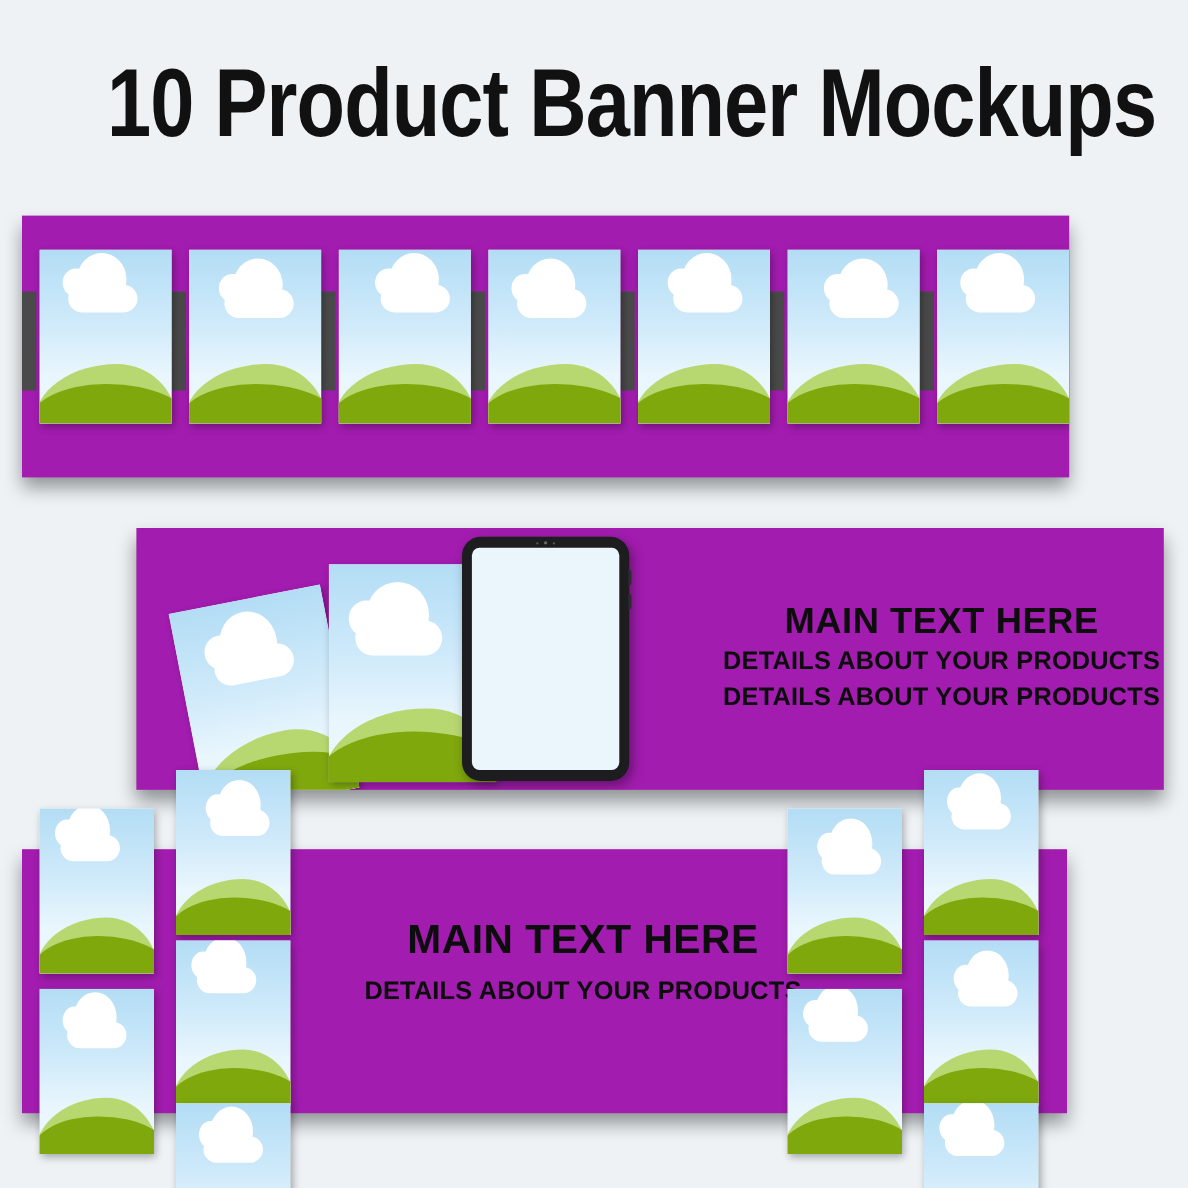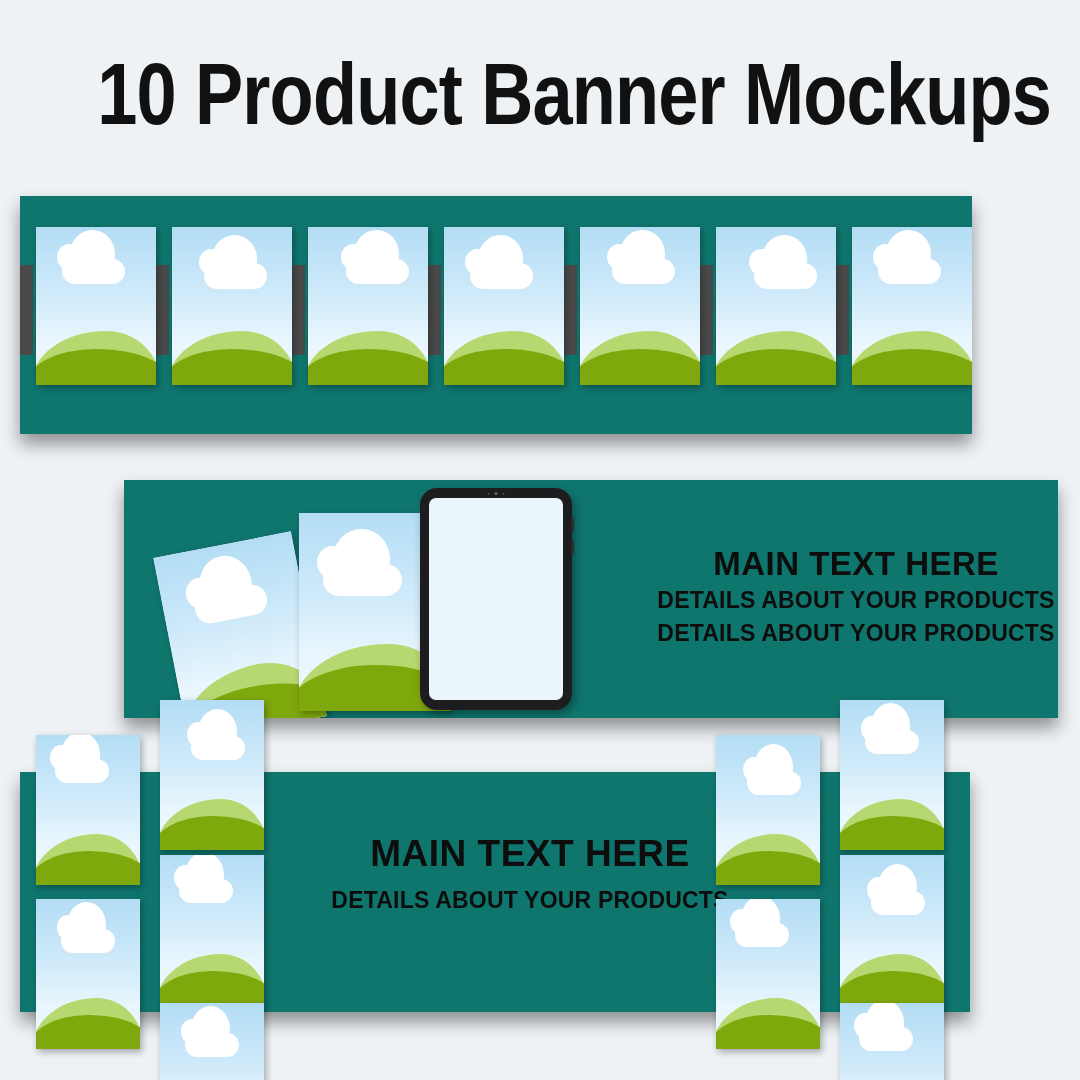--- a/index.html
+++ b/index.html
@@ -29,21 +29,21 @@
     letter-spacing:-1px;
     color:#111;
     transform:scaleX(0.82);
     transform-origin:center top;
     white-space:nowrap;
   }
 
   
   .banner{
     position:absolute;
-    background:#0f766e;
+    background:#a21caf;
     box-shadow:0 10px 16px rgba(0,0,0,0.40);
     overflow:hidden;
   }
 
   #banner1{ left:20px;  top:196px; width:952px;  height:238px; }
   #banner2{ left:124px; top:480px; width:934px;  height:238px; }
   #banner3{ left:20px;  top:772px; width:950px;  height:240px; }
 
   
   .card{

